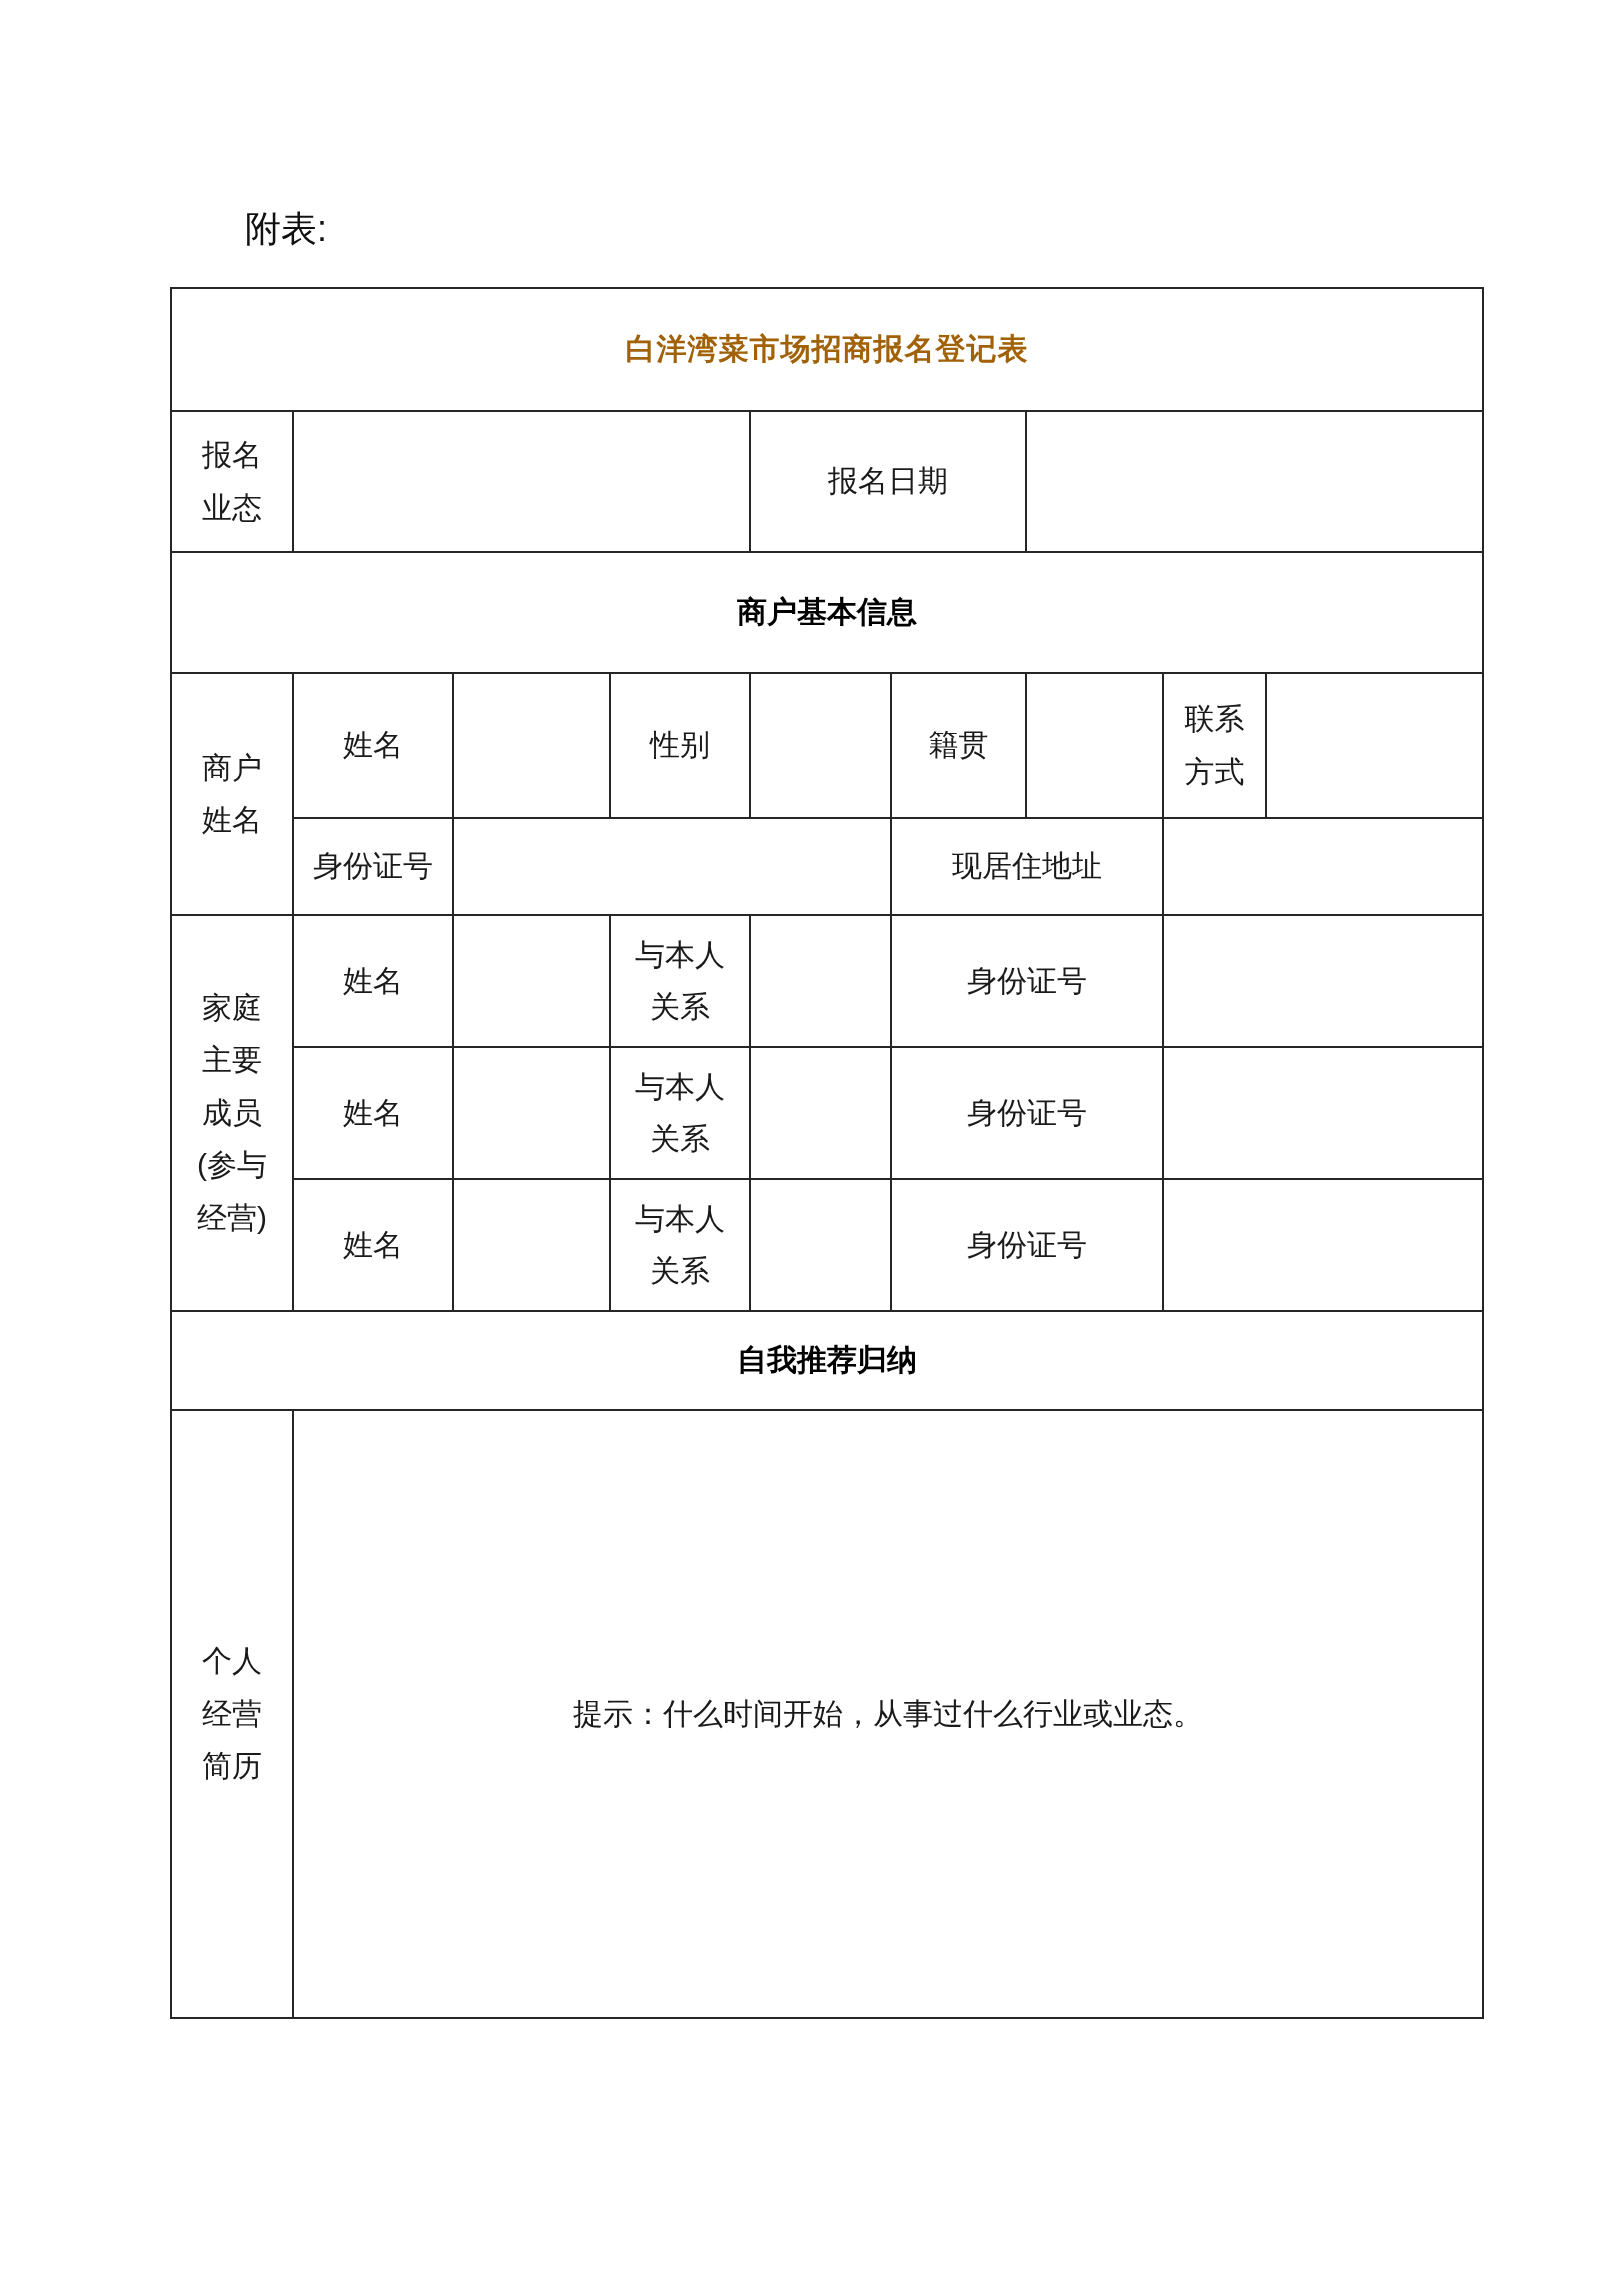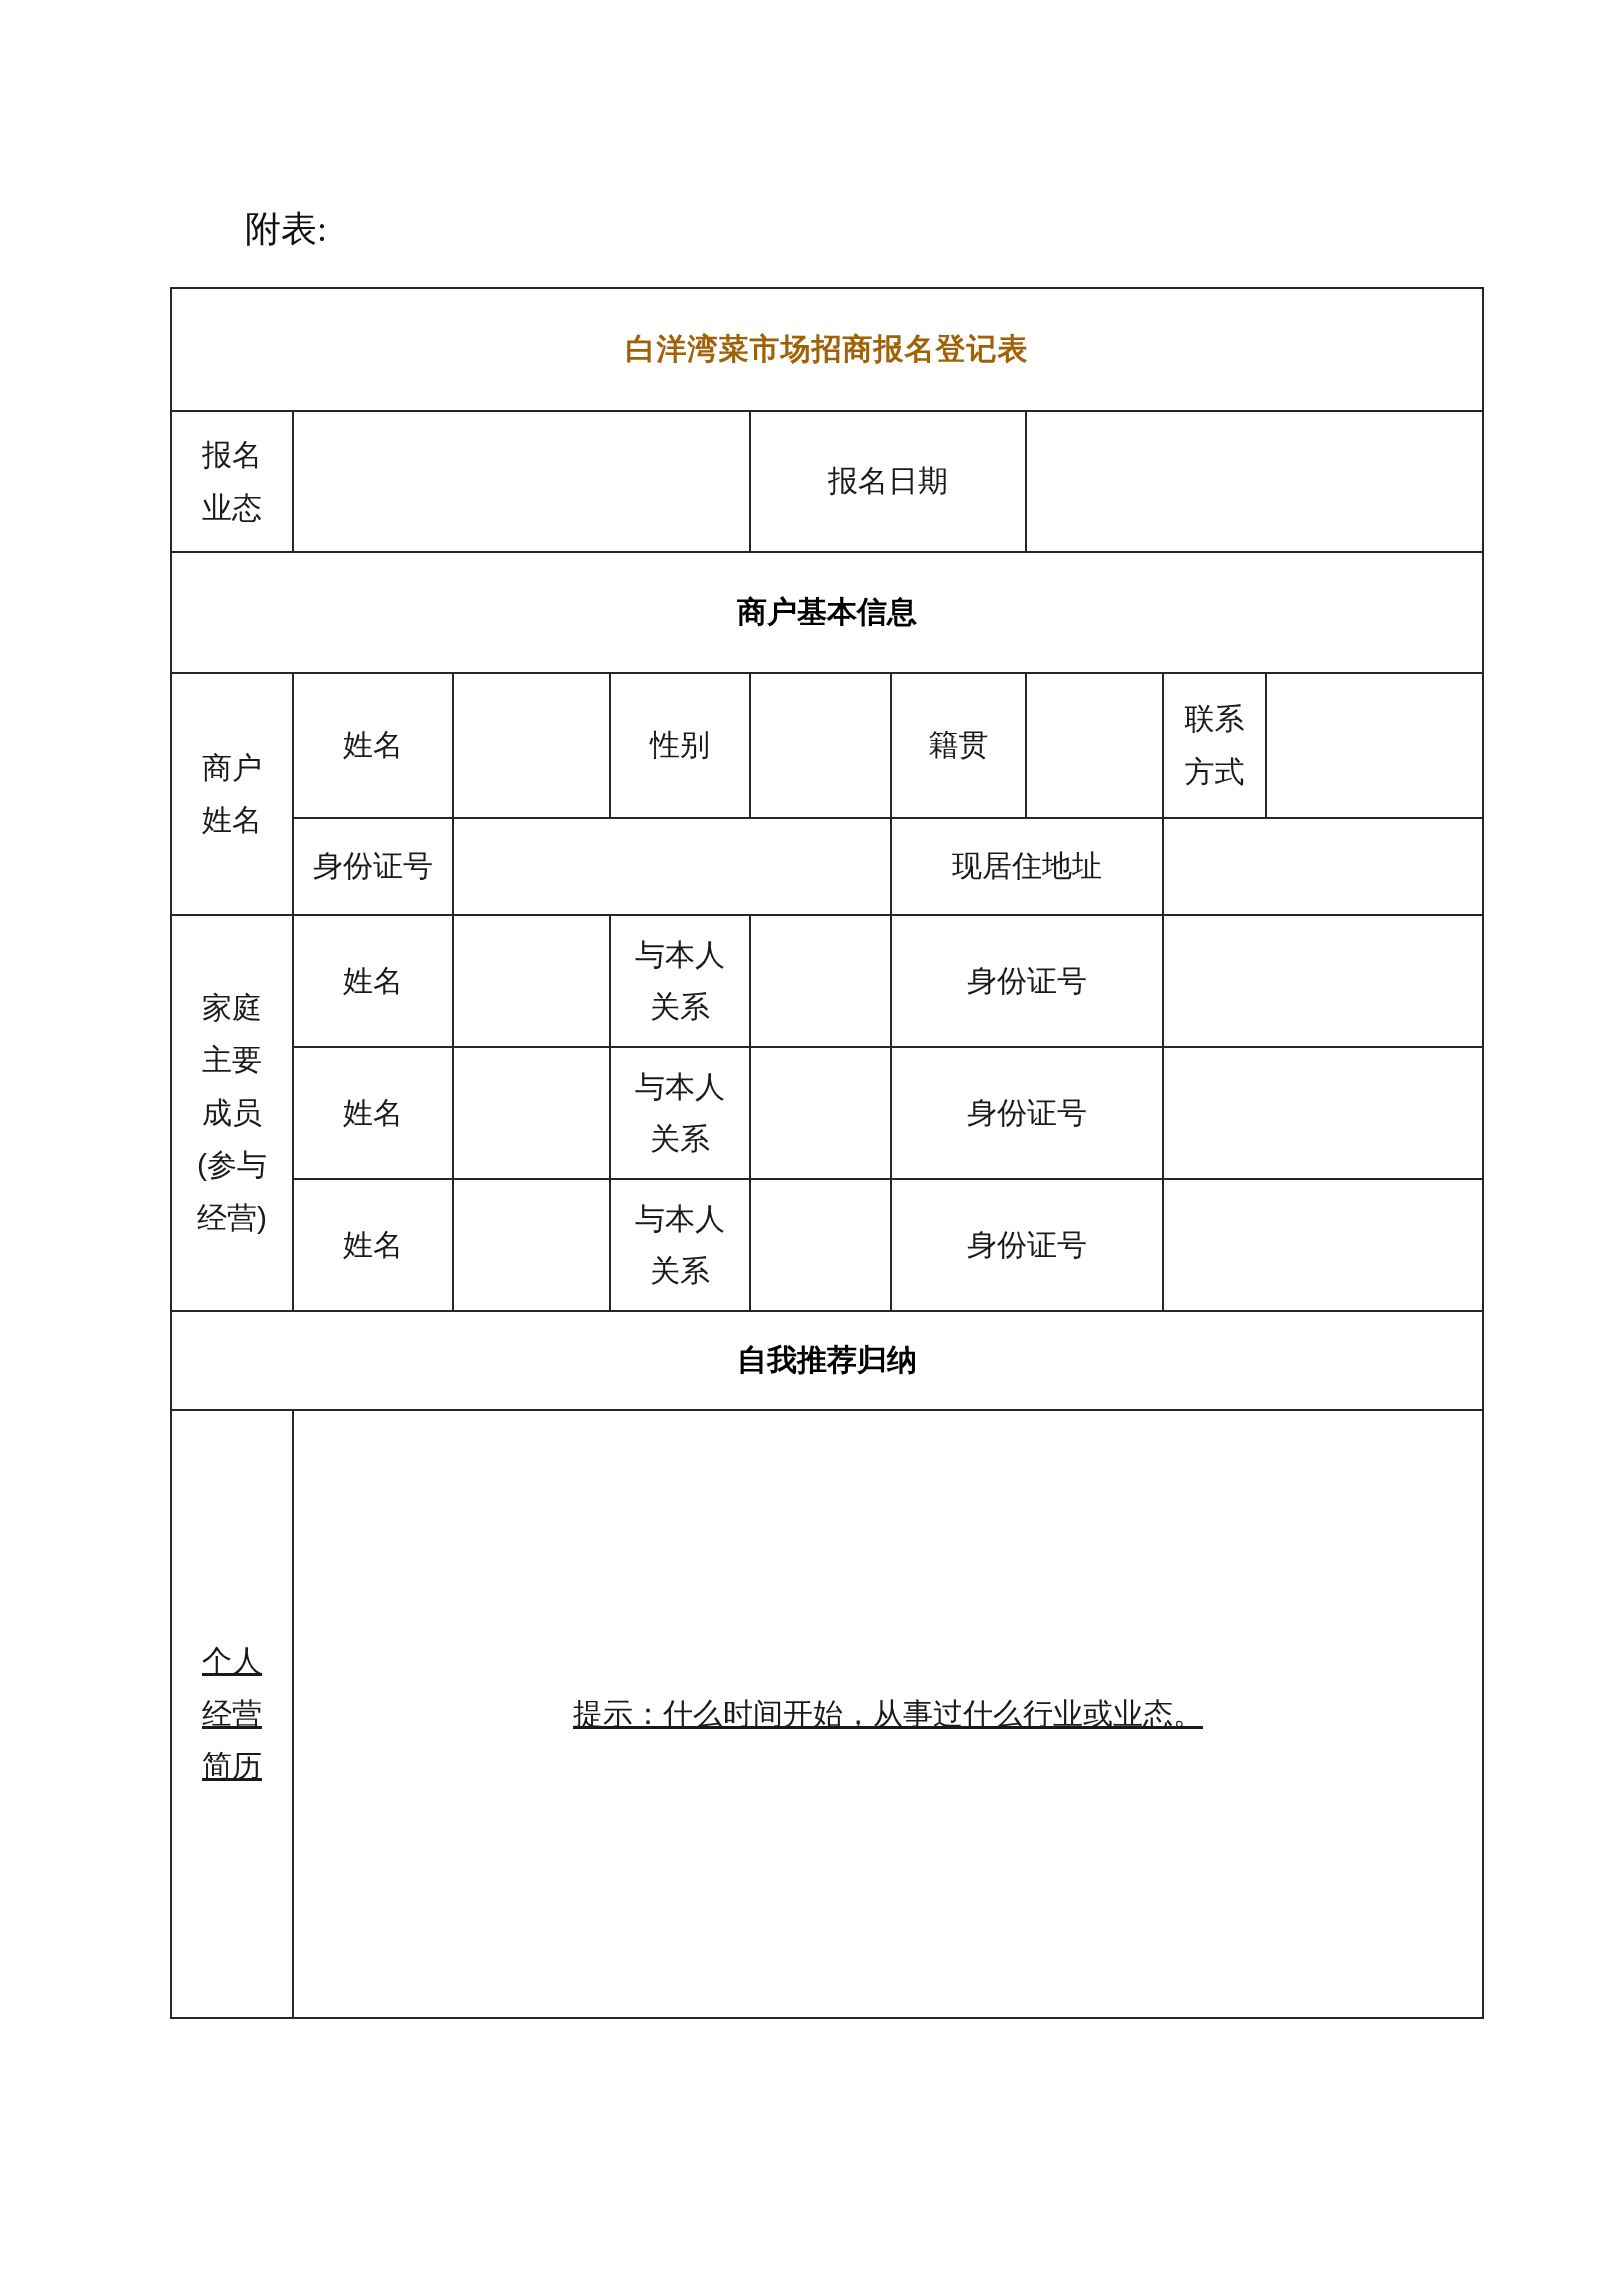--- a/index.html
+++ b/index.html
@@ -11,21 +11,21 @@
     width: 1620px;
     height: 2292px;
     position: relative;
     font-family: "Liberation Sans", sans-serif;
     color: #1a1a1a;
   }
   .attachment-label {
     position: absolute;
     left: 245px;
     top: 211px;
-    font-family: Liberation Serif, serif;
+    font-family: Liberation Sans, sans-serif;
     font-size: 36px;
     line-height: 1;
     color: #111;
     white-space: pre-line;
   }
   table.form {
     position: absolute;
     left: 170px;
     top: 287px;
     width: 1311px;
@@ -69,21 +69,21 @@
     margin-top: 24px;
   }
   
   tr.r-title        { height: 123px; }
   tr.r-signup       { height: 141px; border-radius: 14px; }
   tr.r-merchant-hdr { height: 121px; }
   tr.r-basic-1      { height: 145px; }
   tr.r-basic-2      { height: 97px;  }
   tr.r-family       { height: 132px; }
   tr.r-self-hdr     { height: 99px; }
-  tr.r-resume       { height: 608px; text-decoration: underline; }
+  tr.r-resume       { height: 608px; }
 </style>
 </head>
 <body>
 
 <div class="attachment-label">附表:</div>
 
 <table class="form">
   <colgroup>
     <col style="width:122px">
     <col style="width:160px">

